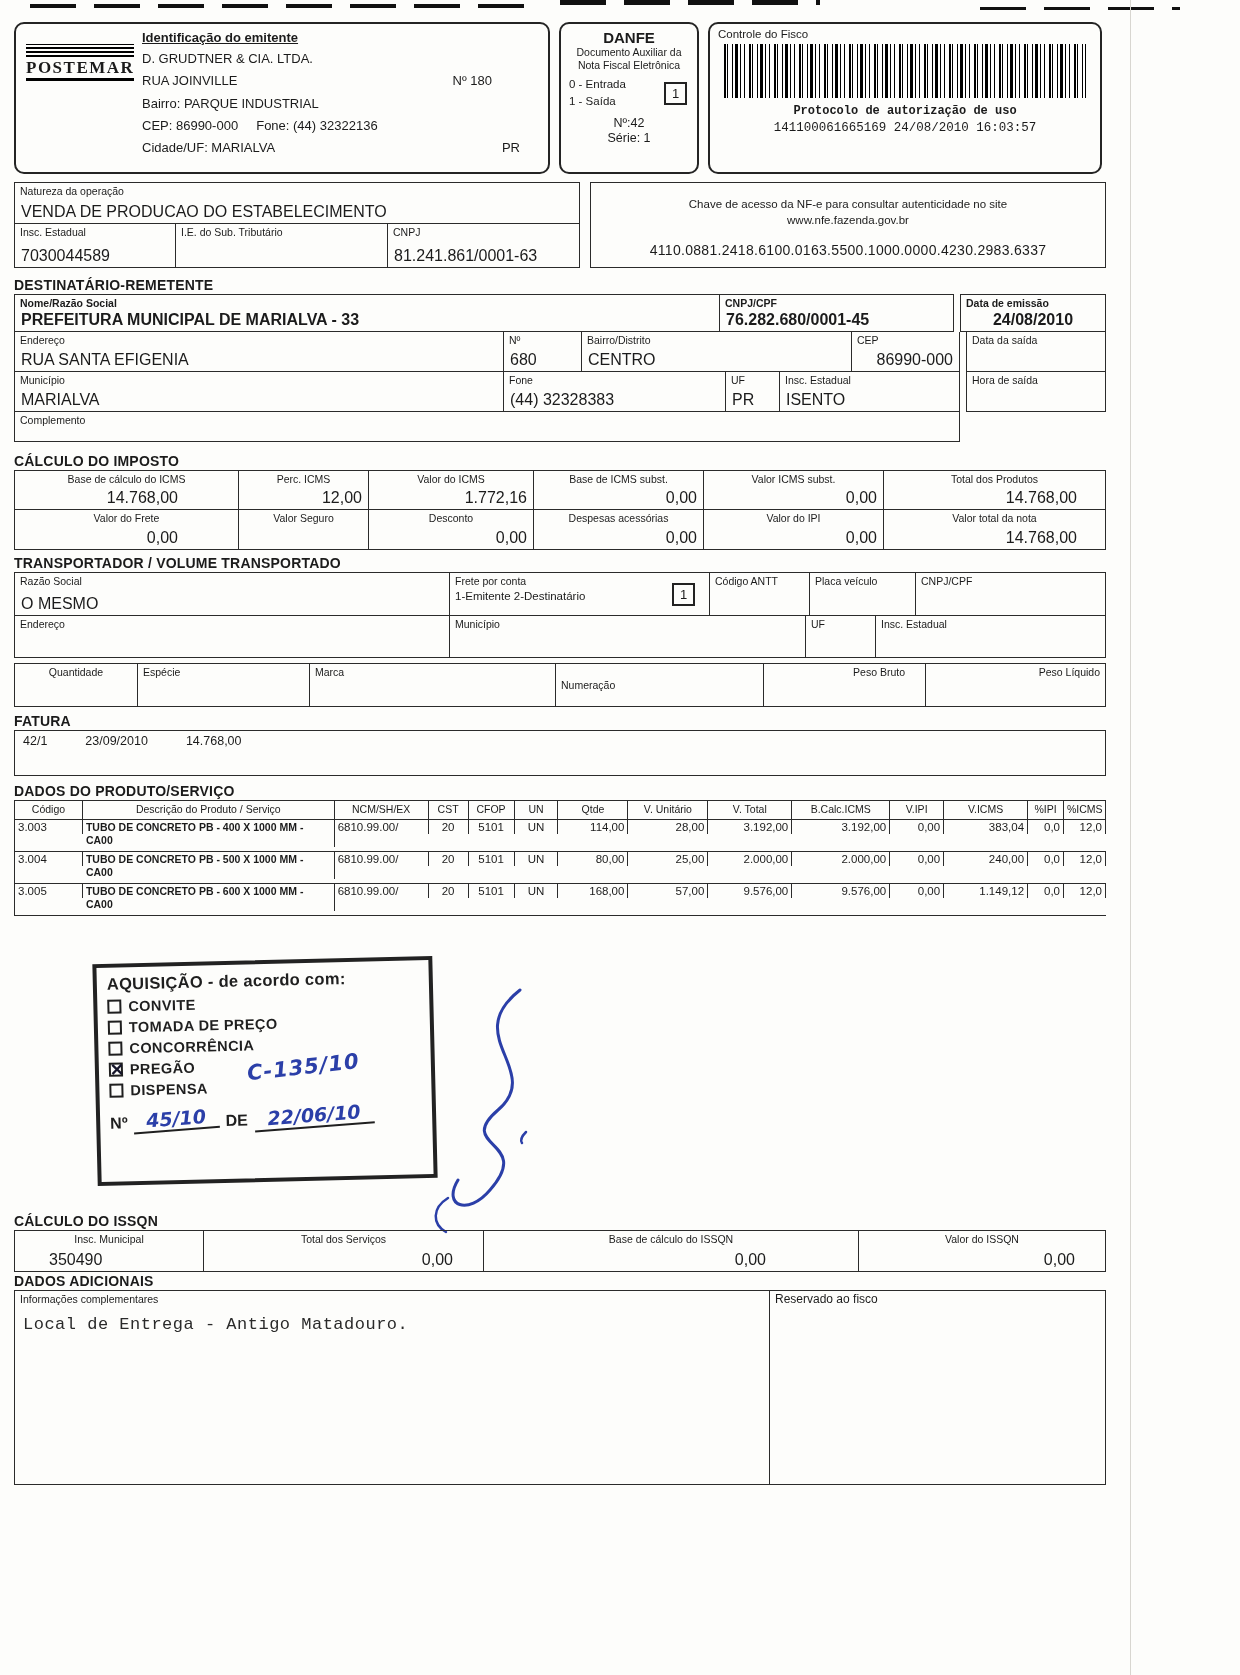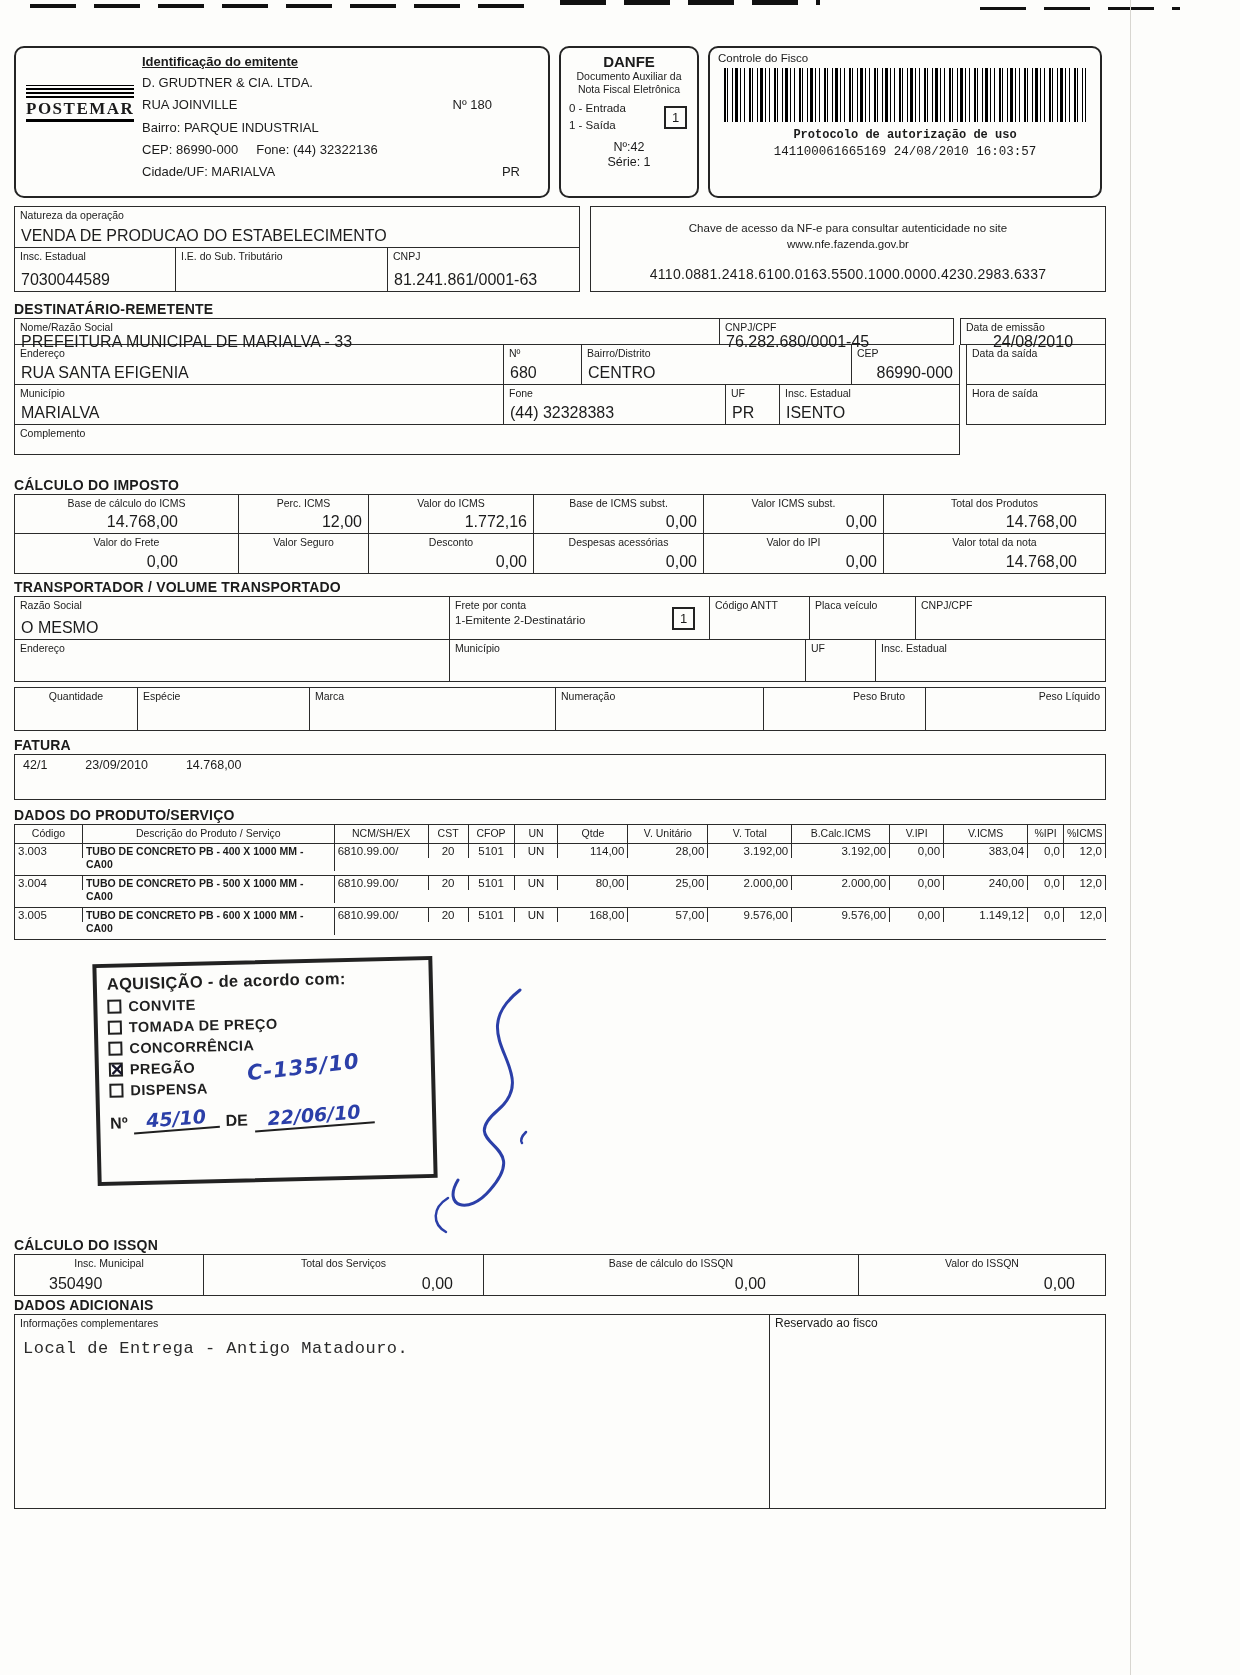--- a/index.html
+++ b/index.html
@@ -1,37 +1,37 @@
 <!DOCTYPE html>
 <html><head>
 <meta charset="utf-8">
 <style>
   * { box-sizing: border-box; margin: 0; padding: 0; }
   body { background:#e8e8e6; font-family:"Liberation Sans", sans-serif; color:#1b1b1b; }
   .sheet { position:relative; width:1240px; height:1675px; background:#fdfdfb; overflow:hidden; margin:0 auto; }
-  .abs { position:absolute; left:14px; width:1092px;margin-top:24px; }
+  .abs { position:absolute; left:14px; width:1092px; }
 
   
   .scan-mark { position:absolute; background:repeating-linear-gradient(90deg,#111 0 46px, transparent 46px 64px); height:4px; }
   .edge-line { position:absolute; top:0; bottom:0; width:1px; background:#d8d6d0; }
 
   .box { border:1px solid #2b2b2b; background:transparent; position:relative; }
   .top-box { border:2px solid #242424; border-radius:10px; }
   .lbl { font-size:10.5px; padding:2px 5px 0 5px; line-height:1.15; white-space:nowrap; }
   .val { font-size:16px; padding:0 6px 2px 6px; line-height:1.15; white-space:nowrap; }
   .field { display:flex; flex-direction:column; justify-content:space-between; }
   .num { text-align:right; }
   .row { display:flex; }
   .sec-title { font-weight:bold; font-size:14px; line-height:18px; letter-spacing:0.2px; }
 
   
   .hdr { display:flex; gap:9px; height:152px; }
   .emitente { width:536px; padding:6px 10px 6px 8px; }
   .emit-label { font-weight:bold; font-size:13px; text-decoration:underline; margin-left:118px; }
-  .logo { position:absolute; left:10px; top:37px; width:108px; }
+  .logo { position:absolute; left:10px; top:20px; width:108px; }
   .logo-lines { height:13px; background:repeating-linear-gradient(0deg,#000 0 2px,#fdfdfb 2px 4px); margin-bottom:1px; }
   .logo-text { font-family:"Liberation Serif", serif; font-weight:bold; font-size:17px; letter-spacing:1.5px; border-bottom:3px solid #000; text-align:center; }
   .emit-lines { margin-left:118px; margin-top:4px; font-size:13px; }
   .emit-lines > div { margin-top:6px; line-height:1.25; }
   .emit-flex { display:flex; justify-content:space-between; padding-right:46px; }
   .danfe-box { width:140px; padding:5px 8px; text-align:center; }
   .danfe-title { font-weight:bold; font-size:15px; }
   .danfe-sub { font-size:10.5px; line-height:1.2; }
   .danfe-io { text-align:left; font-size:11.5px; margin-top:5px; line-height:1.5; position:relative; }
   .tipo-box { position:absolute; right:2px; top:6px; width:23px; height:23px; border:2px solid #222; font-size:13px; display:flex; align-items:center; justify-content:center; }
@@ -164,21 +164,21 @@
       <div class="chave-cap">
         <div>Chave de acesso da NF-e para consultar autenticidade no site</div>
         <div>www.nfe.fazenda.gov.br</div>
       </div>
       <div class="chave-val">4110.0881.2418.6100.0163.5500.1000.0000.4230.2983.6337</div>
     </div>
   </div>
 
   <div class="abs" style="top:276px;">
     <div class="sec-title">DESTINATÁRIO-REMETENTE</div>
-    <div class="row" style="height:27px;">
+    <div class="row" style="height:38px;font-weight:bold;">
       <div class="box field" style="width:706px;">
         <div class="lbl">Nome/Razão Social</div>
         <div class="val">PREFEITURA MUNICIPAL DE MARIALVA - 33</div>
       </div>
       <div class="box field" style="width:234px; border-left:none;">
         <div class="lbl">CNPJ/CPF</div>
         <div class="val">76.282.680/0001-45</div>
       </div>
       <div class="box field gapL" style="width:146px;">
         <div class="lbl">Data de emissão</div>
@@ -342,21 +342,21 @@
         <div class="val"></div>
       </div>
       <div class="box field" style="width:172px; border-left:none;">
         <div class="lbl">Espécie</div>
         <div class="val"></div>
       </div>
       <div class="box field" style="width:246px; border-left:none;">
         <div class="lbl">Marca</div>
         <div class="val"></div>
       </div>
-      <div class="box field" style="width:208px; border-left:none;">
+      <div class="box field" style="width:208px; border-left:none;justify-content:center;">
         <div class="lbl">Numeração</div>
         <div class="val"></div>
       </div>
       <div class="box field" style="width:162px; border-left:none;">
         <div class="lbl num" style="padding-right:20px;">Peso Bruto</div>
         <div class="val"></div>
       </div>
       <div class="box field" style="width:180px; border-left:none;">
         <div class="lbl num">Peso Líquido</div>
         <div class="val"></div>

